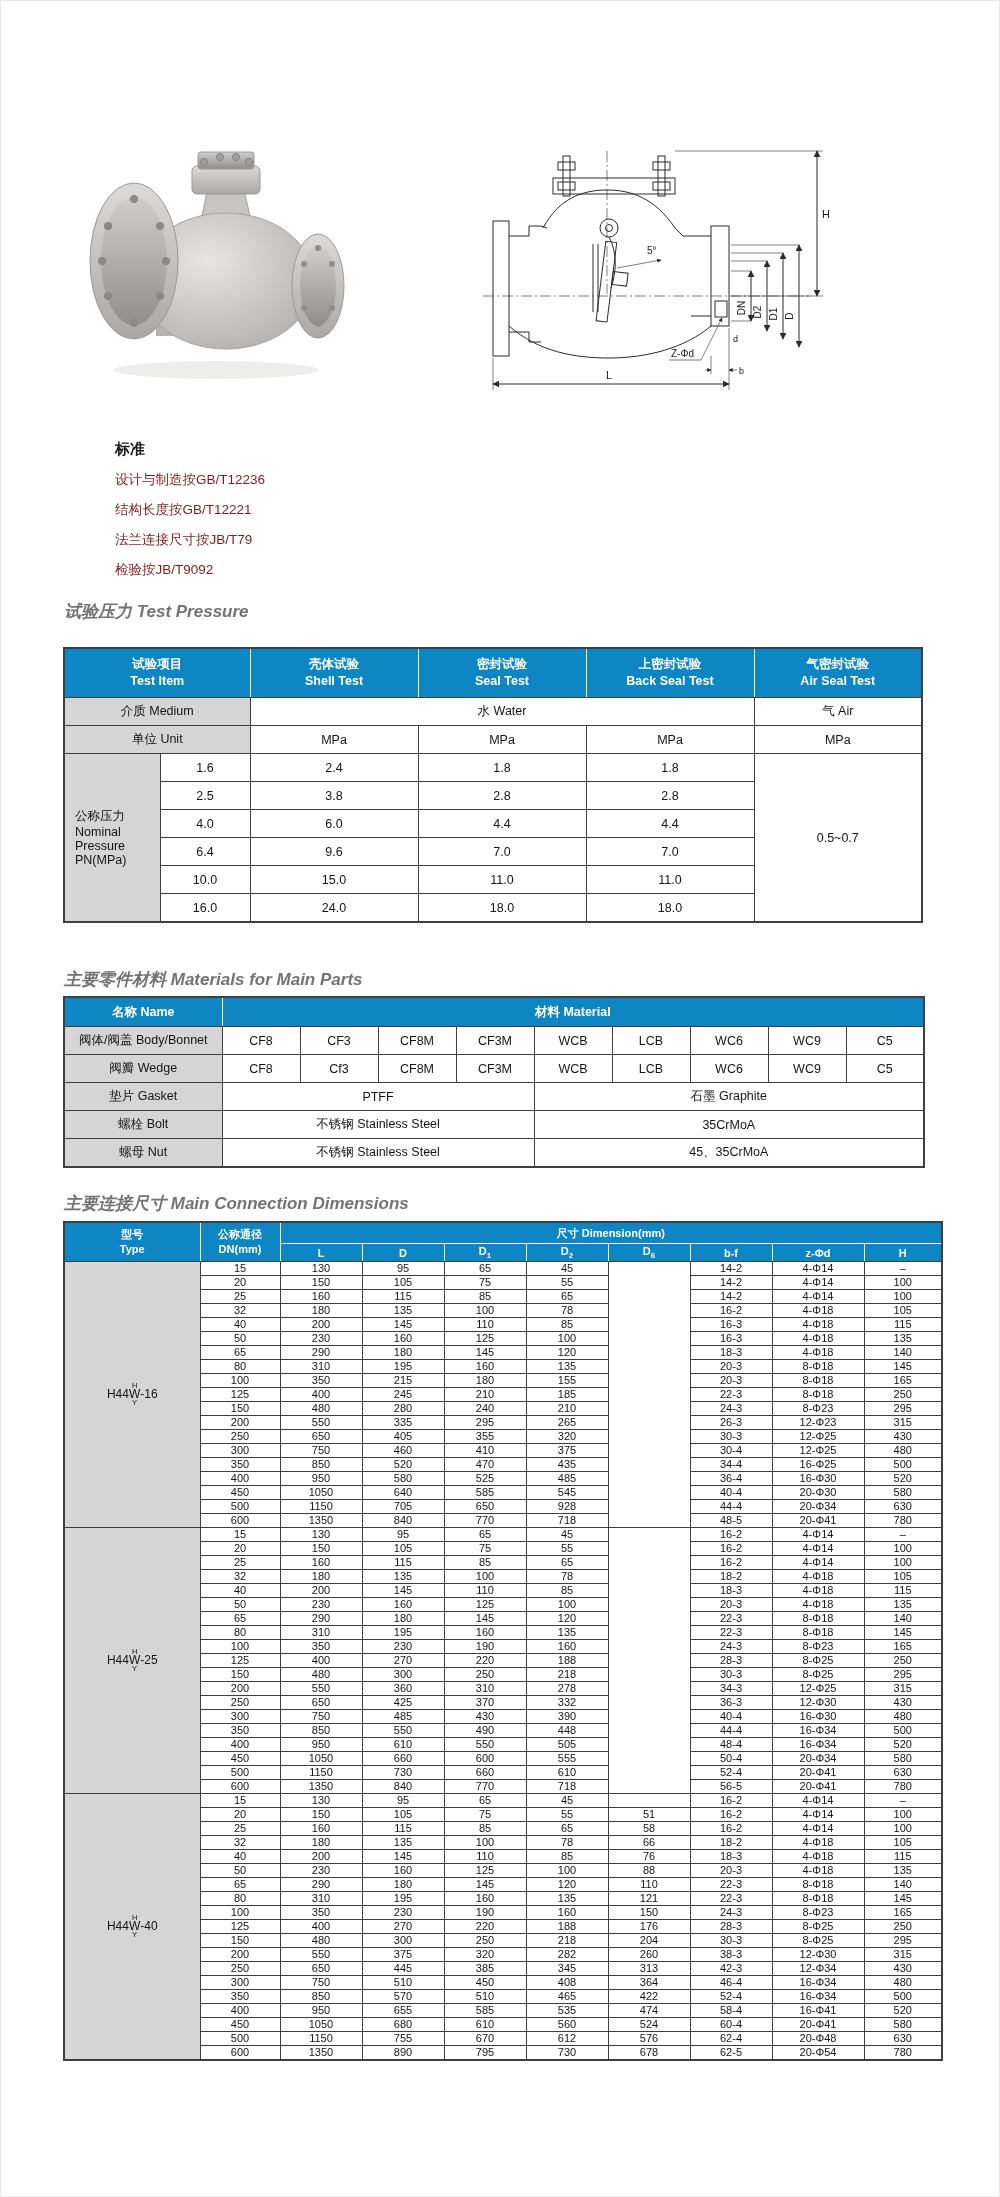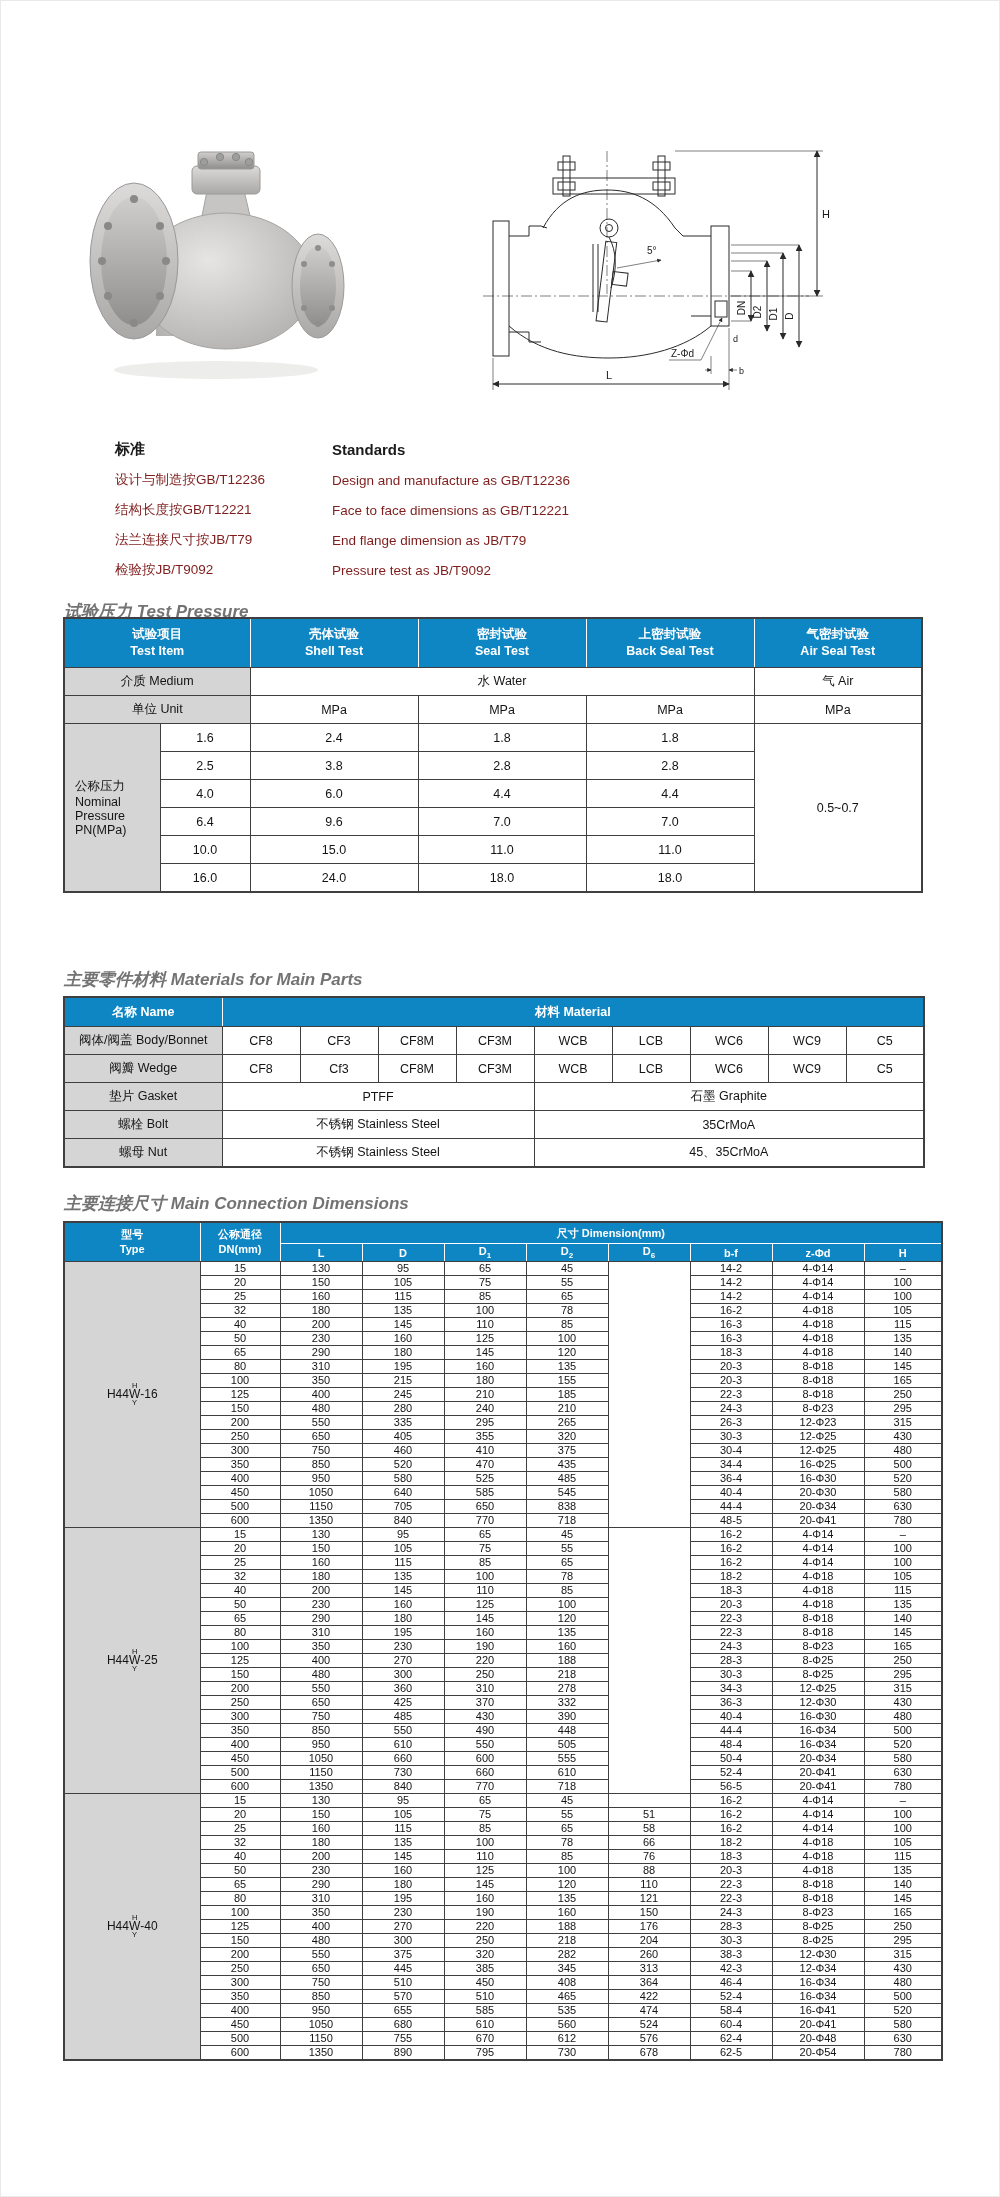--- a/index.html
+++ b/index.html
@@ -20,21 +20,21 @@
   
   table{border-collapse:collapse;table-layout:fixed;position:absolute;background:#fff;}
   table{border:2px solid #3f3f3f;}
   th{background:#0f86c4;color:#fff;border:1px solid #fff;border-bottom:1px solid #3f3f3f;
      font-weight:bold;text-align:center;padding:1px 2px;}
   td{border:1px solid #3f3f3f;text-align:center;padding:1px 2px;color:#141414;}
   .gray{background:#d5d5d5;}
   .left{text-align:left;padding-left:10px;}
   th div{line-height:1.35;}
 
-  #tp-table{left:62px;top:616px;width:858px;font-size:12.5px;}
+  #tp-table{left:62px;top:646px;width:858px;font-size:12.5px;}
   #tp-table th{height:46px;}
   #tp-table td{height:25px;}
 
   #mat-table{left:62px;top:995px;width:860px;font-size:12.5px;}
   #mat-table th{height:26px;}
   #mat-table td{height:25px;}
 
   #dim-table{left:62px;top:1220px;width:878px;font-size:11px;padding-left:40px;}
   #dim-table th{padding:0 1px;}
   #dim-table th.span-hdr{height:20px;border-bottom-color:#fff;}
@@ -184,27 +184,20 @@
   </svg>
 
   <div class="standards">
     <div class="std-col">
       <div class="std-title">标准</div>
       <div class="std-line">设计与制造按GB/T12236</div>
       <div class="std-line">结构长度按GB/T12221</div>
       <div class="std-line">法兰连接尺寸按JB/T79</div>
       <div class="std-line">检验按JB/T9092</div>
     </div>
-    <div class="std-col en">
-      <div class="std-title">Standards</div>
-      <div class="std-line">Design and manufacture as GB/T12236</div>
-      <div class="std-line">Face to face dimensions as GB/T12221</div>
-      <div class="std-line">End flange dimension as JB/T79</div>
-      <div class="std-line">Pressure test as JB/T9092</div>
-    </div>
   </div>
 
   <h2 class="sec-heading" style="left:62px;top:598px;">试验压力 Test Pressure</h2>
   <table id="tp-table">
     <colgroup>
       <col style="width:96px">
         <col style="width:90px">
         <col style="width:168px">
       <col style="width:168px">
         <col style="width:168px">
@@ -562,21 +555,21 @@
           <td>545</td>
           <td>40-4</td>
           <td>20-Φ30</td>
           <td>580</td>
         </tr>
         <tr>
           <td>500</td>
           <td>1150</td>
           <td>705</td>
           <td>650</td>
-          <td>838</td>
+          <td>928</td>
           <td>44-4</td>
           <td>20-Φ34</td>
           <td>630</td>
         </tr>
         <tr>
           <td>600</td>
           <td>1350</td>
           <td>840</td>
           <td>770</td>
           <td>718</td>

